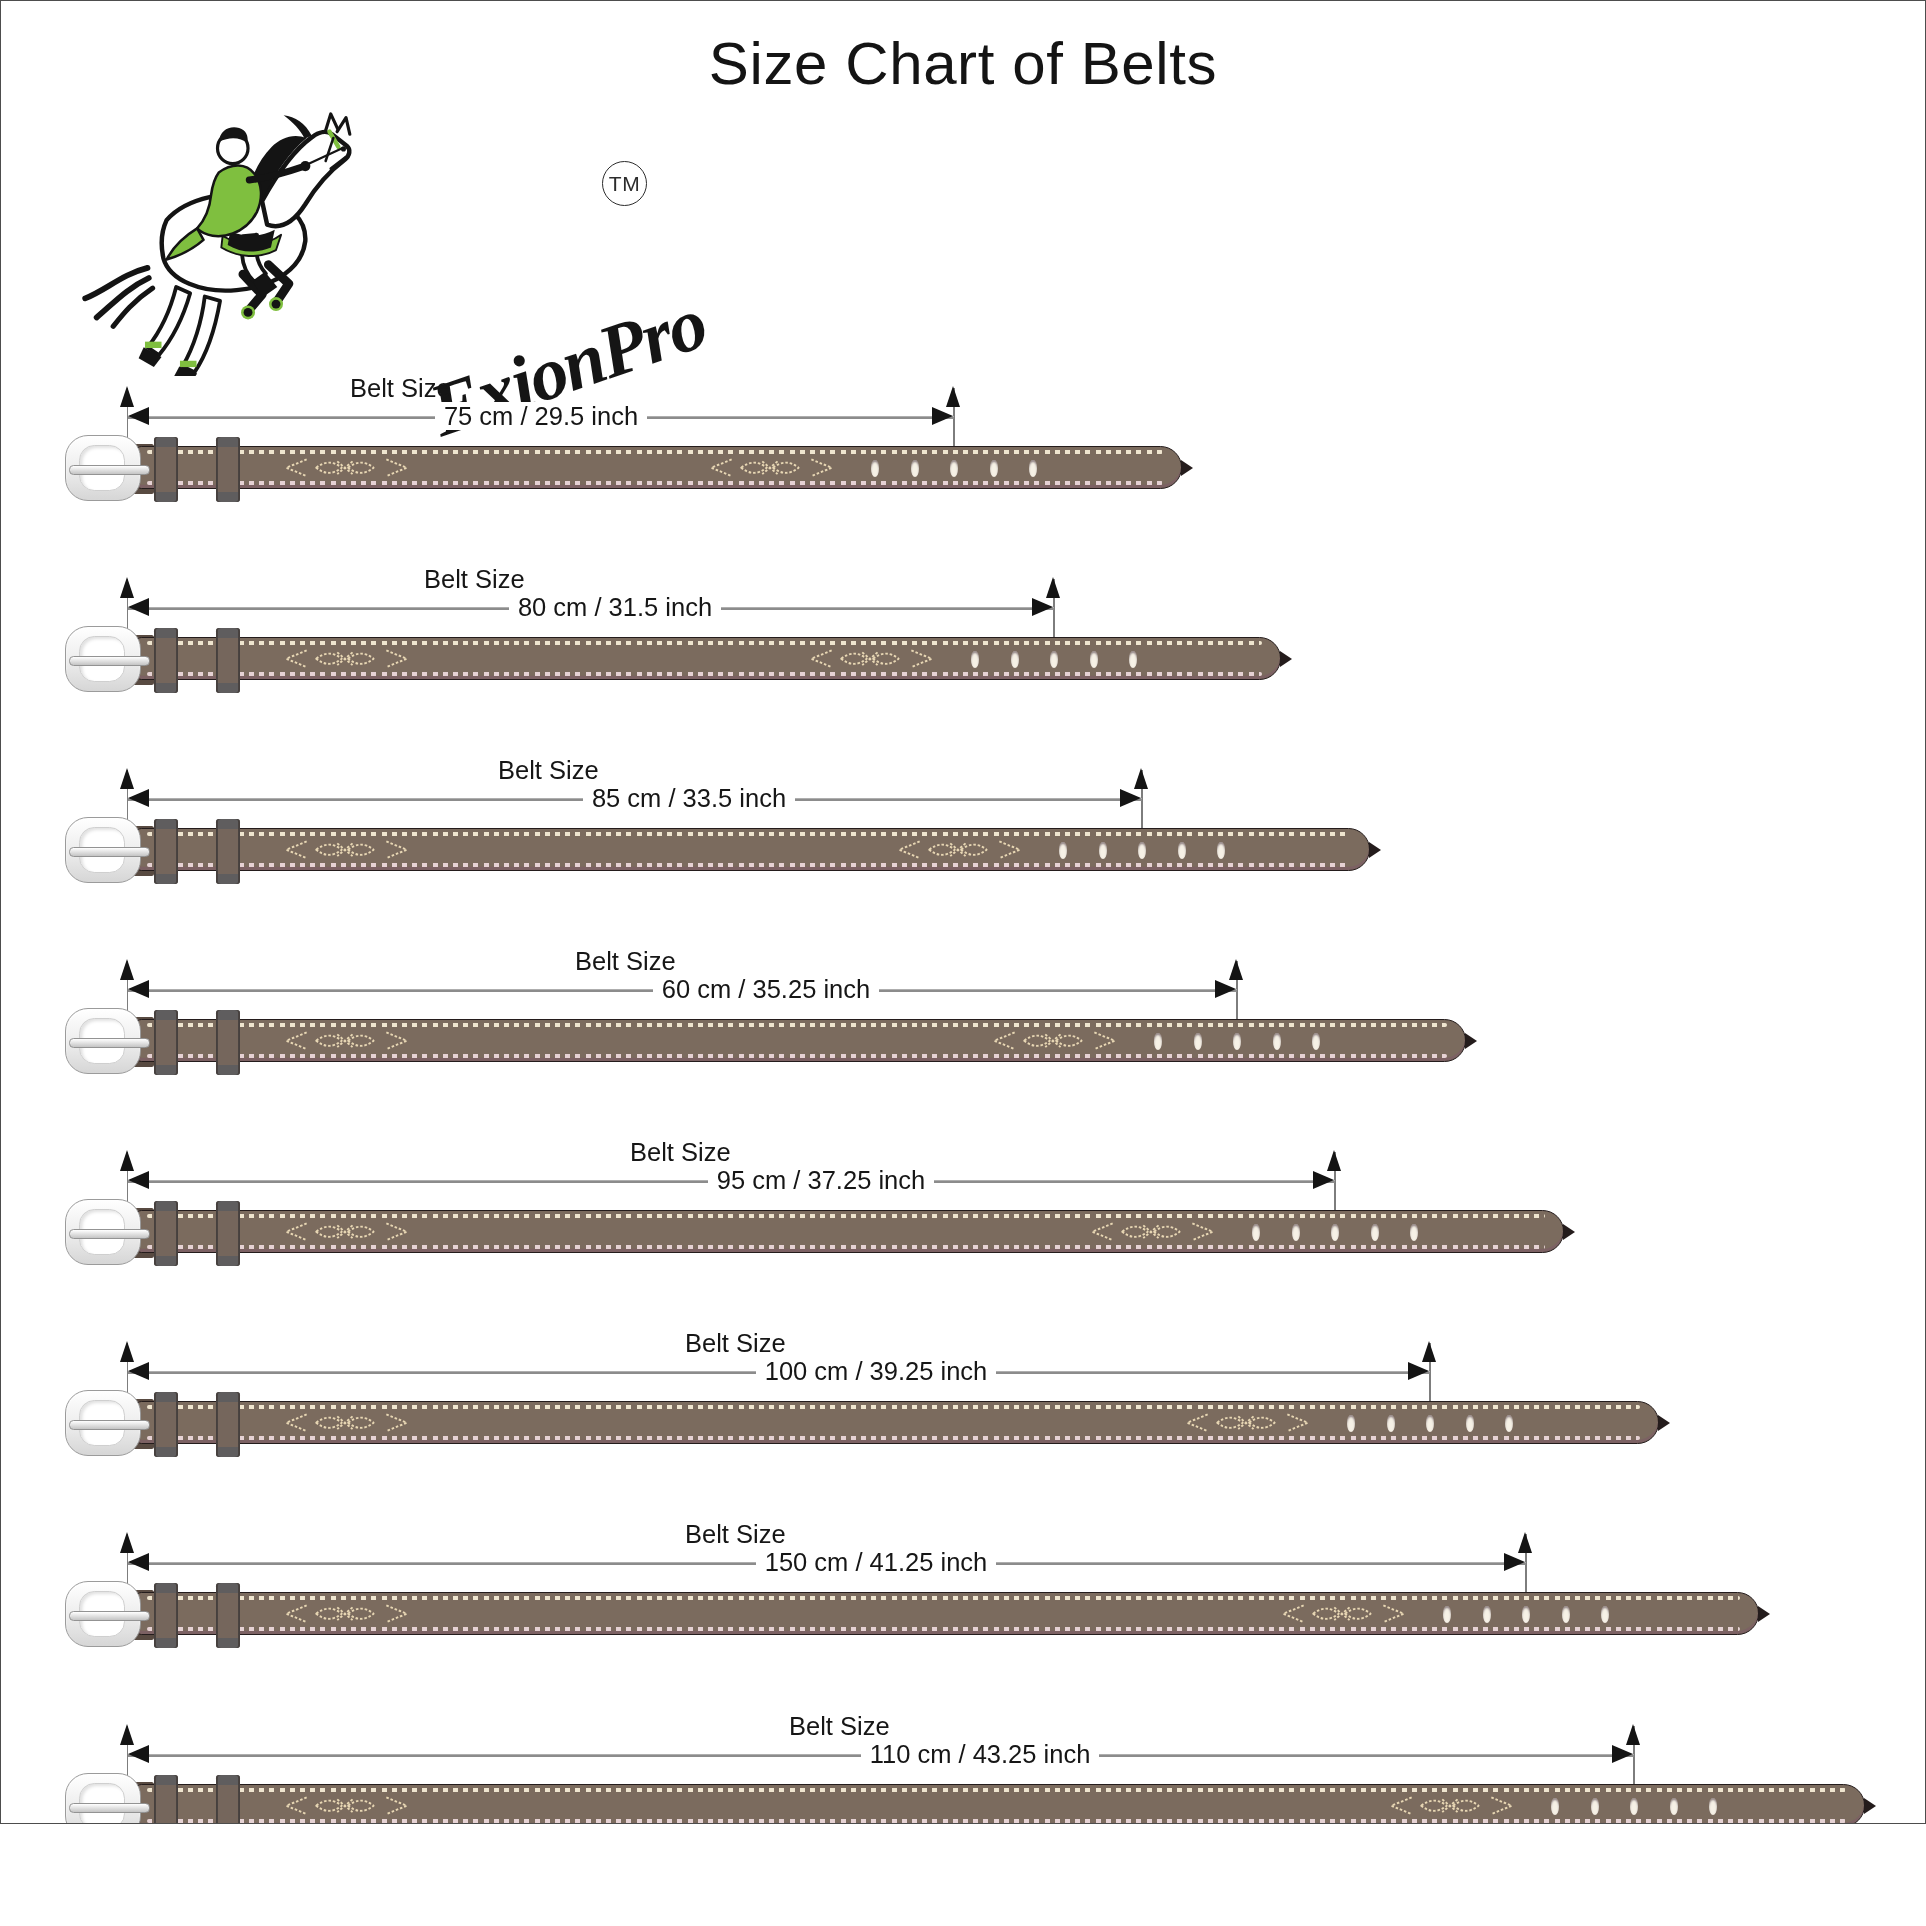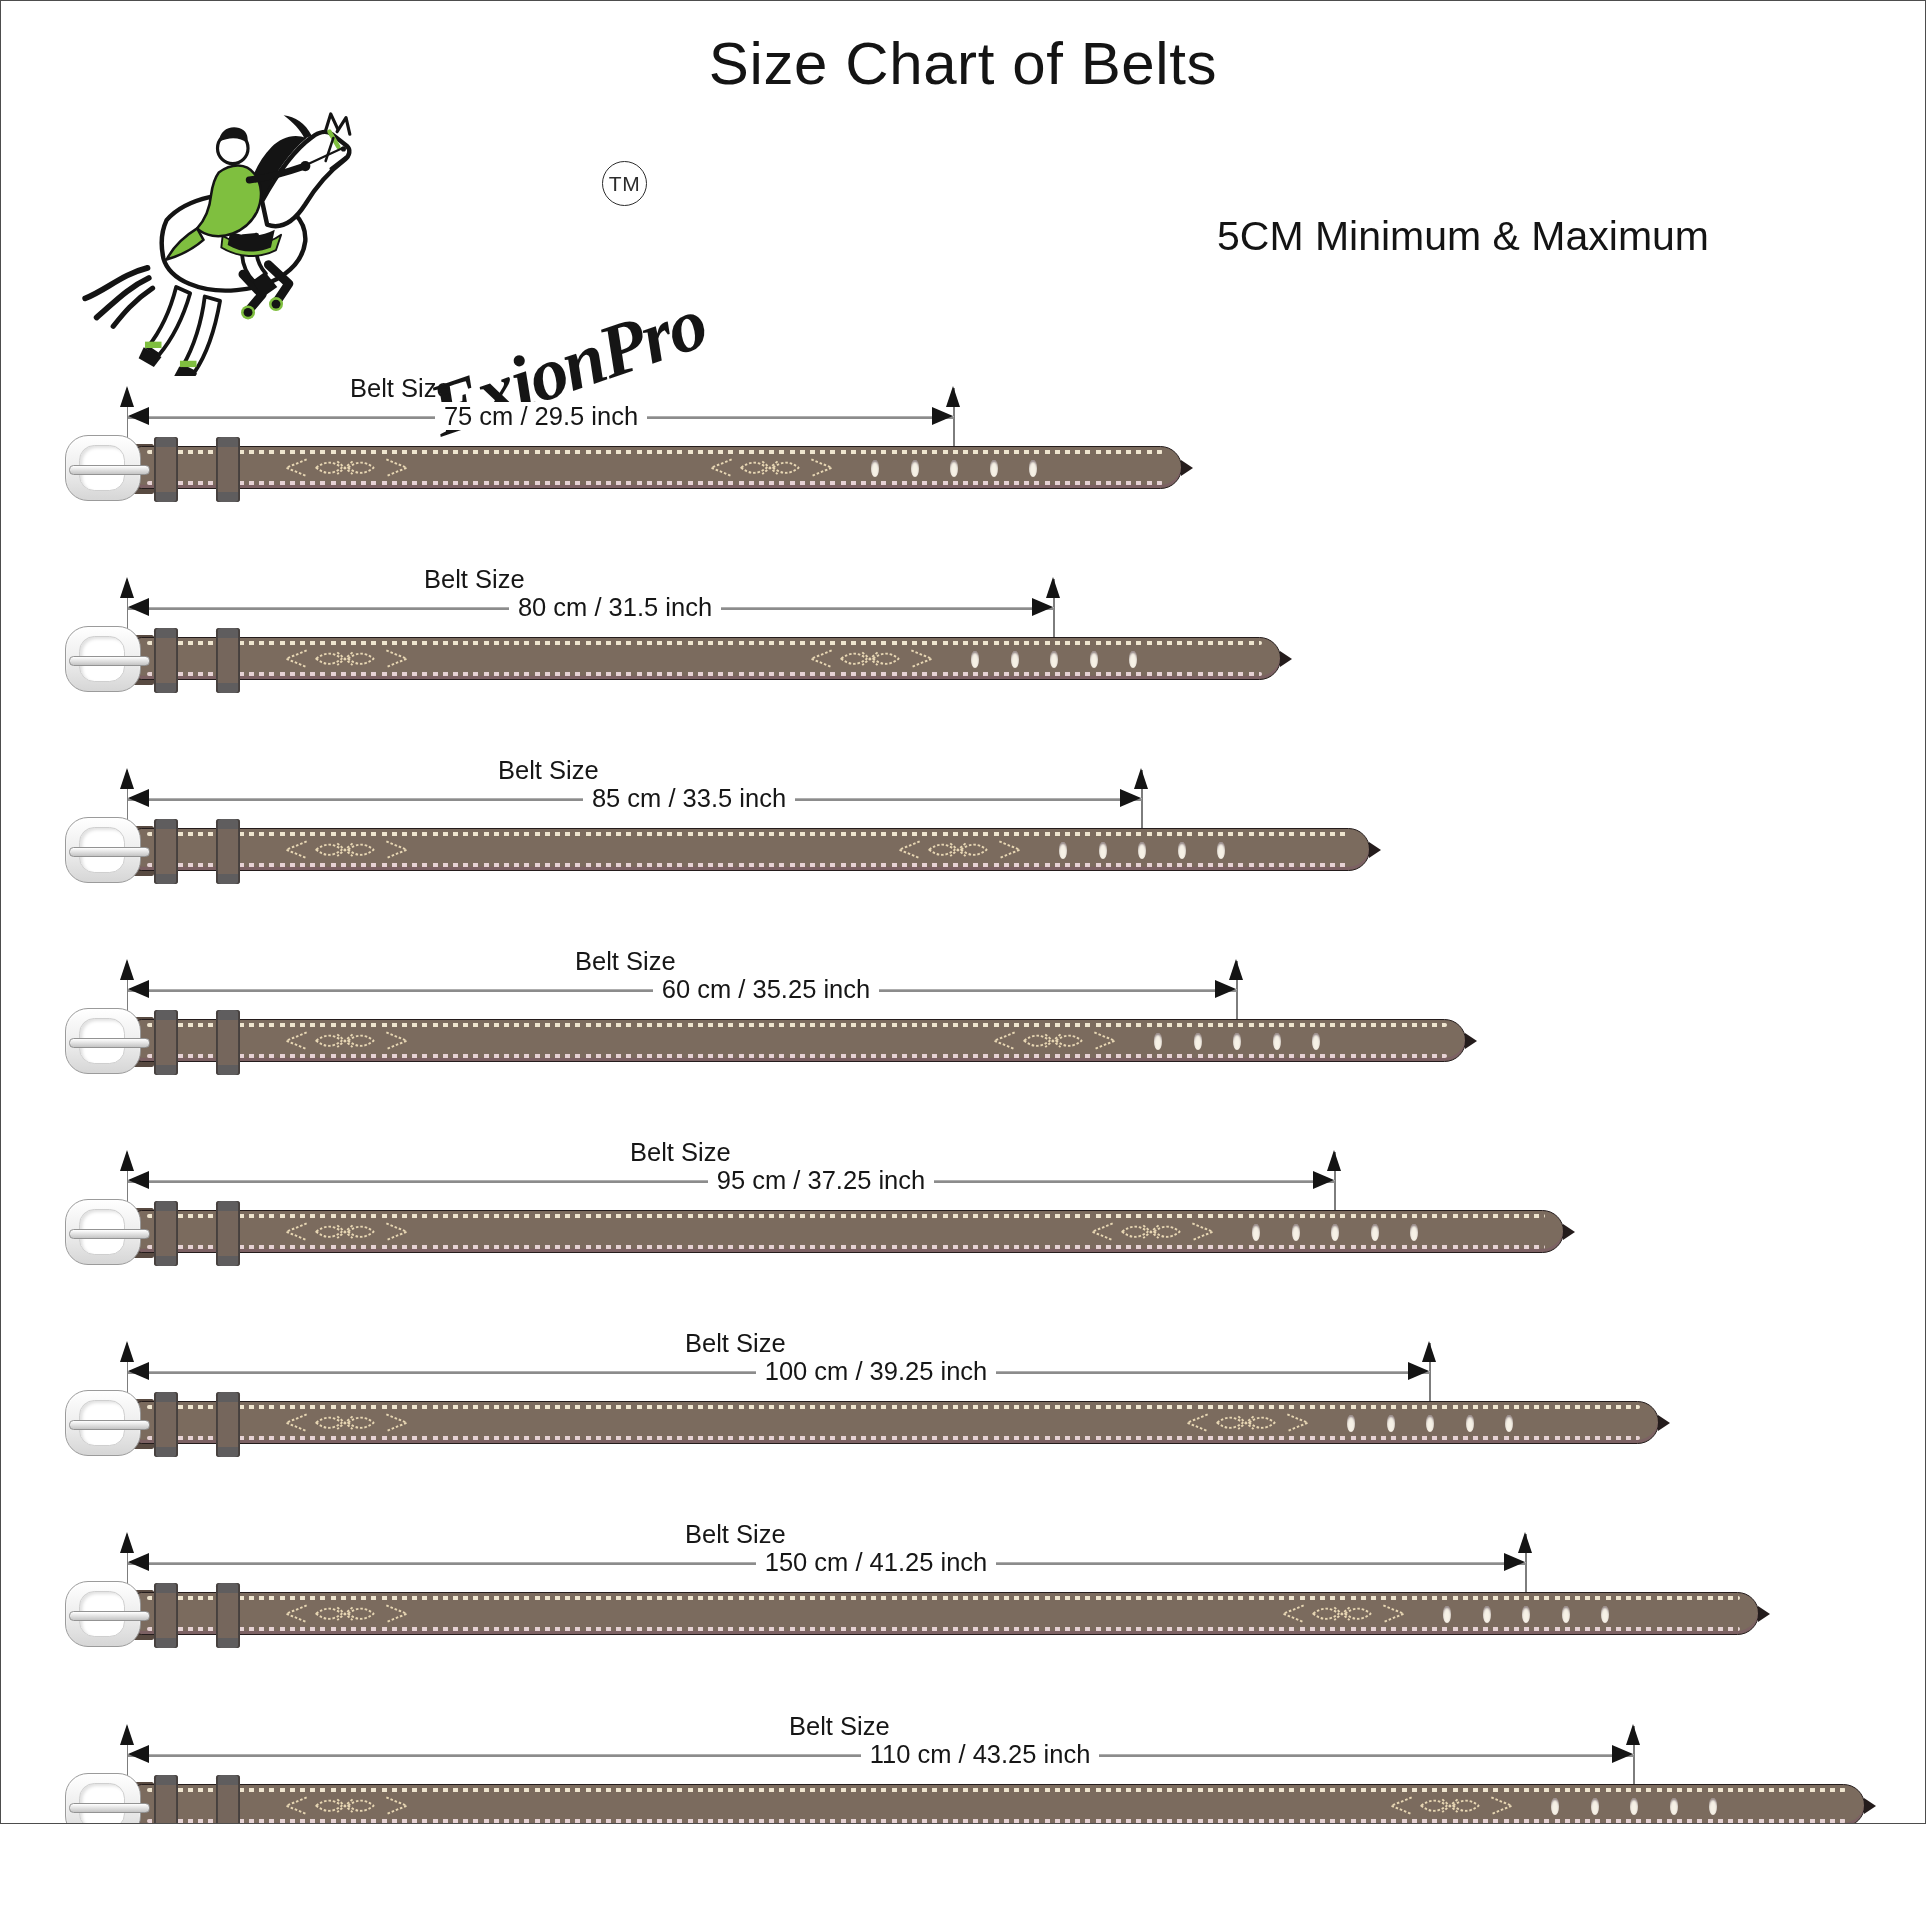--- a/index.html
+++ b/index.html
@@ -92,21 +92,20 @@
     background:linear-gradient(180deg,#ffffff,#c4c4c4);border:0.6px solid #939393;z-index:2;}
 </style>
 </head>
 <body>
 
 <div id="page">
 
   <div class="title">Size Chart of Belts</div>
 
   <div class="subtitle">
-    <div>5CM Minimum &amp; Maximum</div>
   </div>
 
   <div class="logo">
     <svg class="logo-horse" viewBox="0 0 520 470" fill="none" stroke-linecap="round" stroke-linejoin="round">
 
       <path d="M150 300 C110 310 85 335 52 348" stroke="#141414" stroke-width="9"></path>
       <path d="M152 316 C118 332 96 356 70 378" stroke="#141414" stroke-width="9"></path>
       <path d="M158 332 C128 352 112 372 96 392" stroke="#141414" stroke-width="8"></path>
 
       <path d="M195 330 C185 370 170 400 150 425 L168 437 C192 408 207 375 217 340 Z" fill="#ffffff" stroke="#141414" stroke-width="6"></path>

